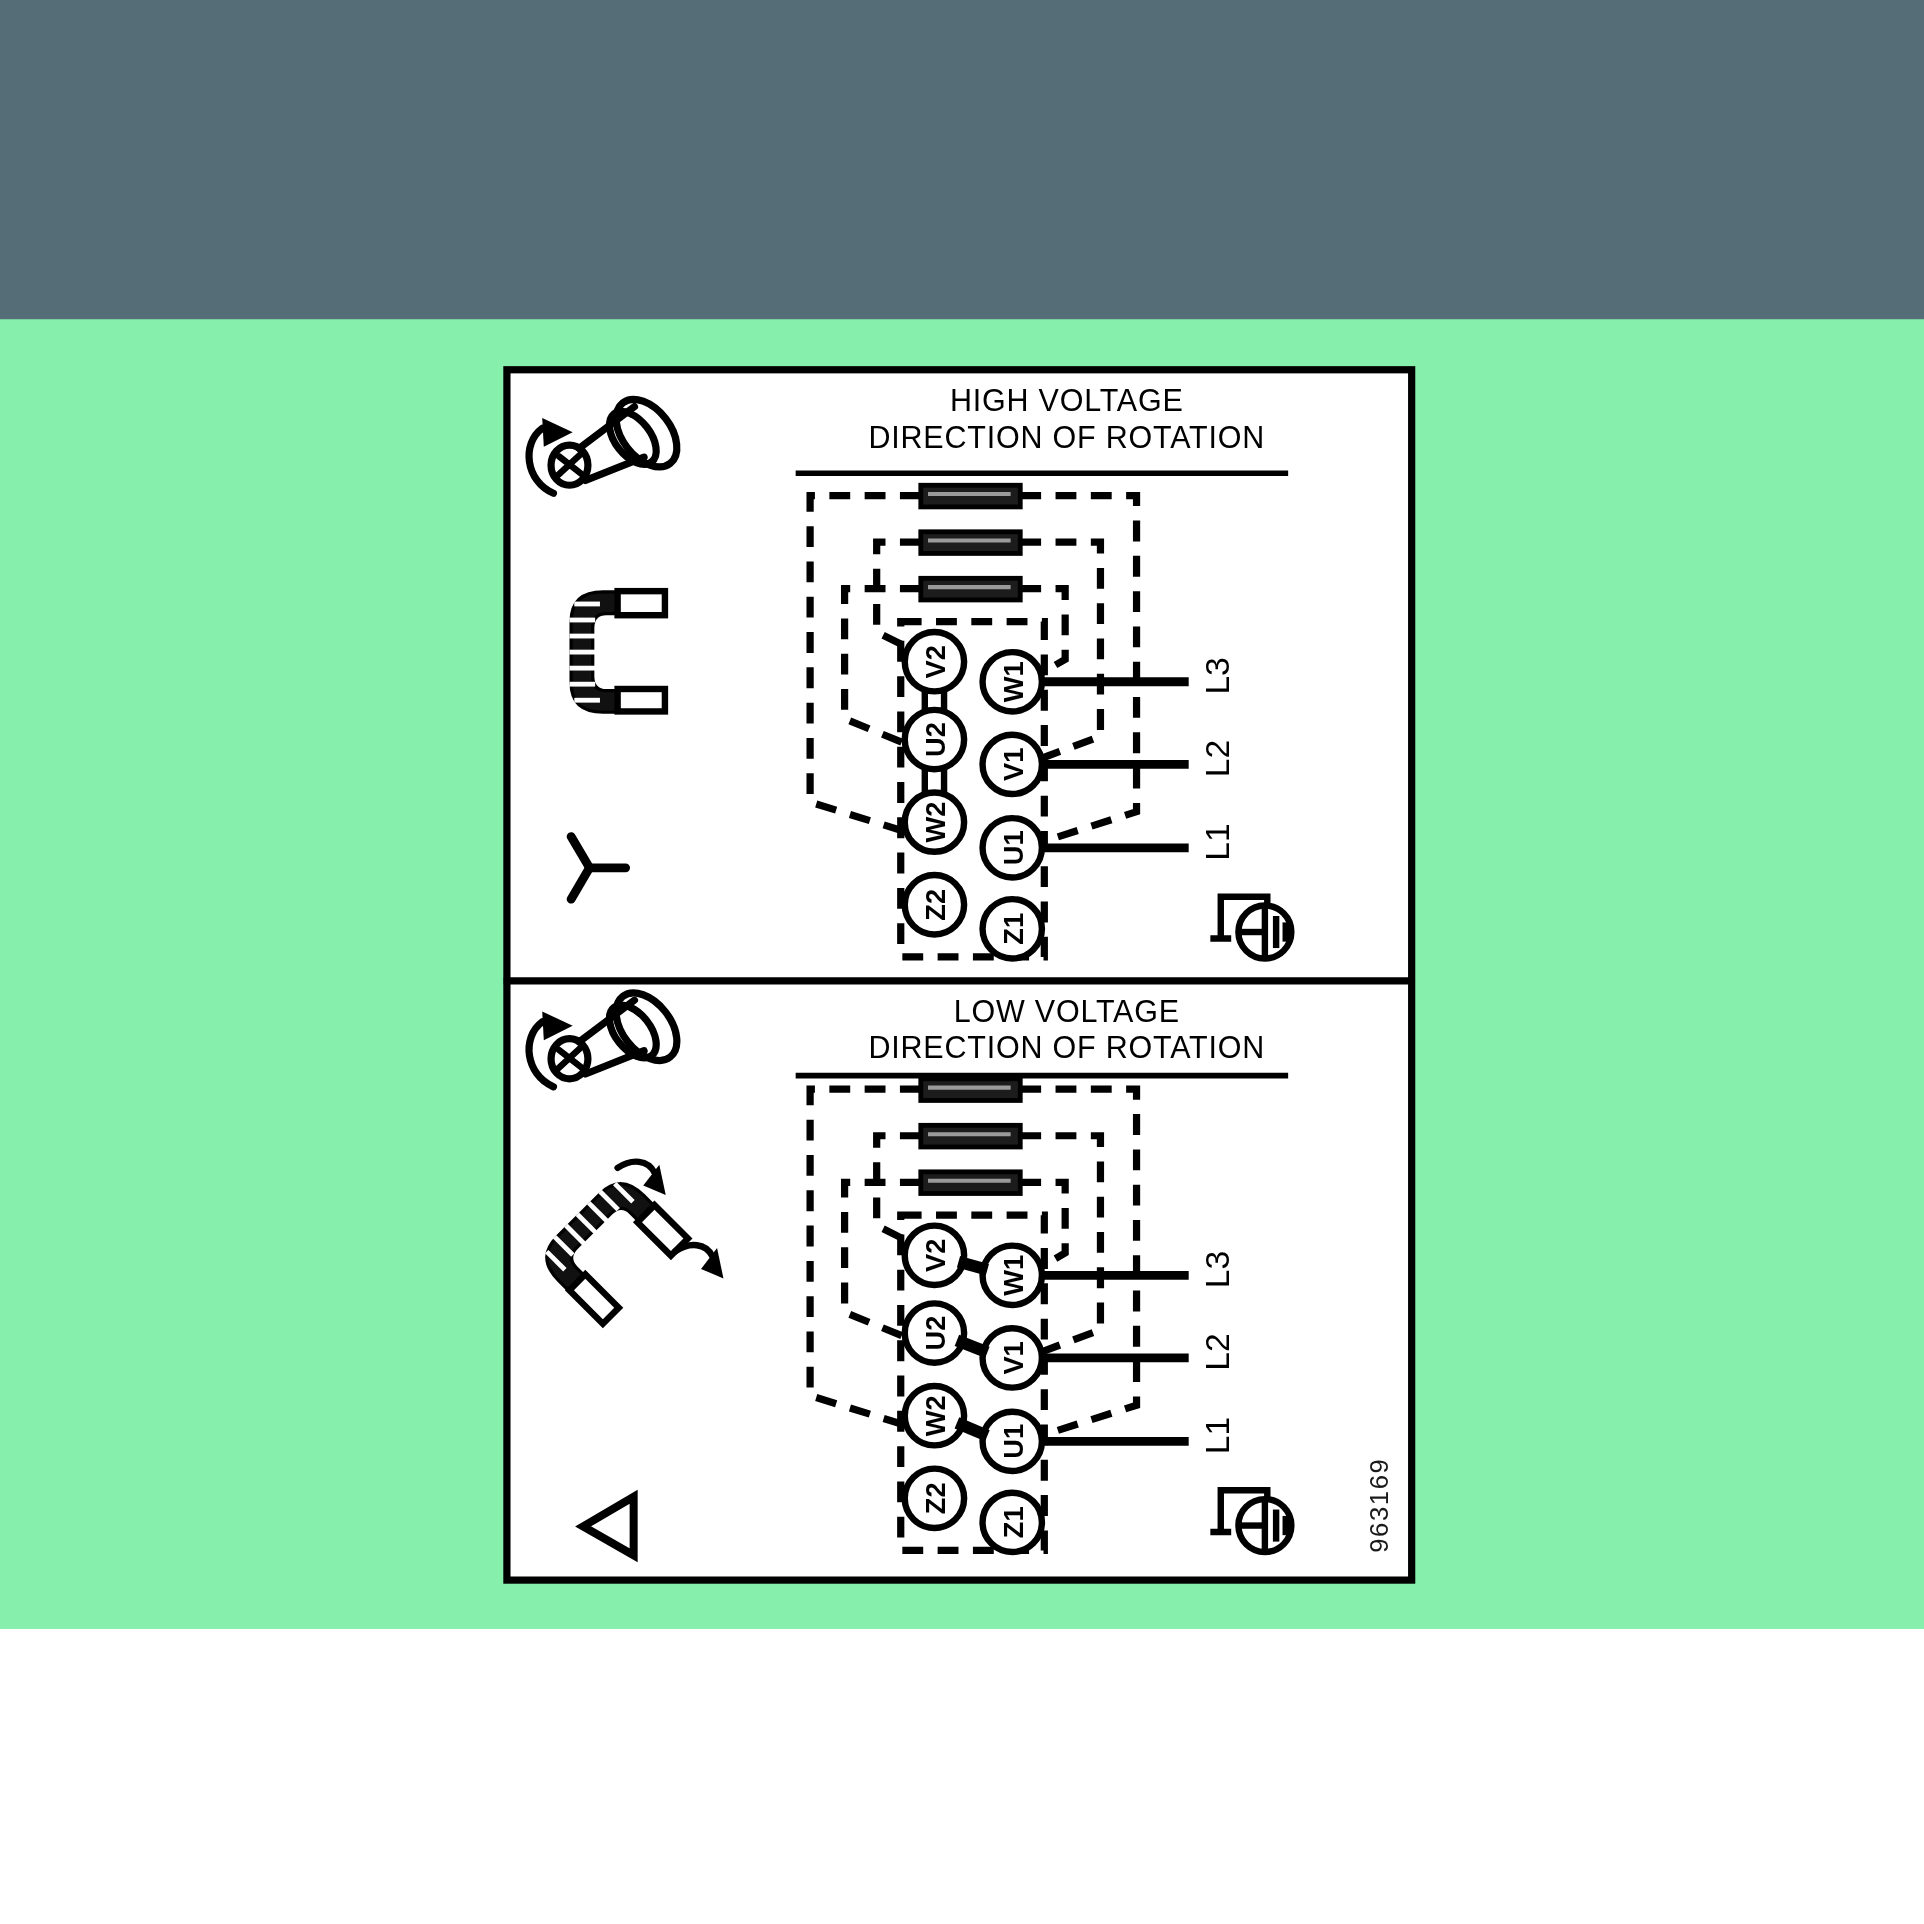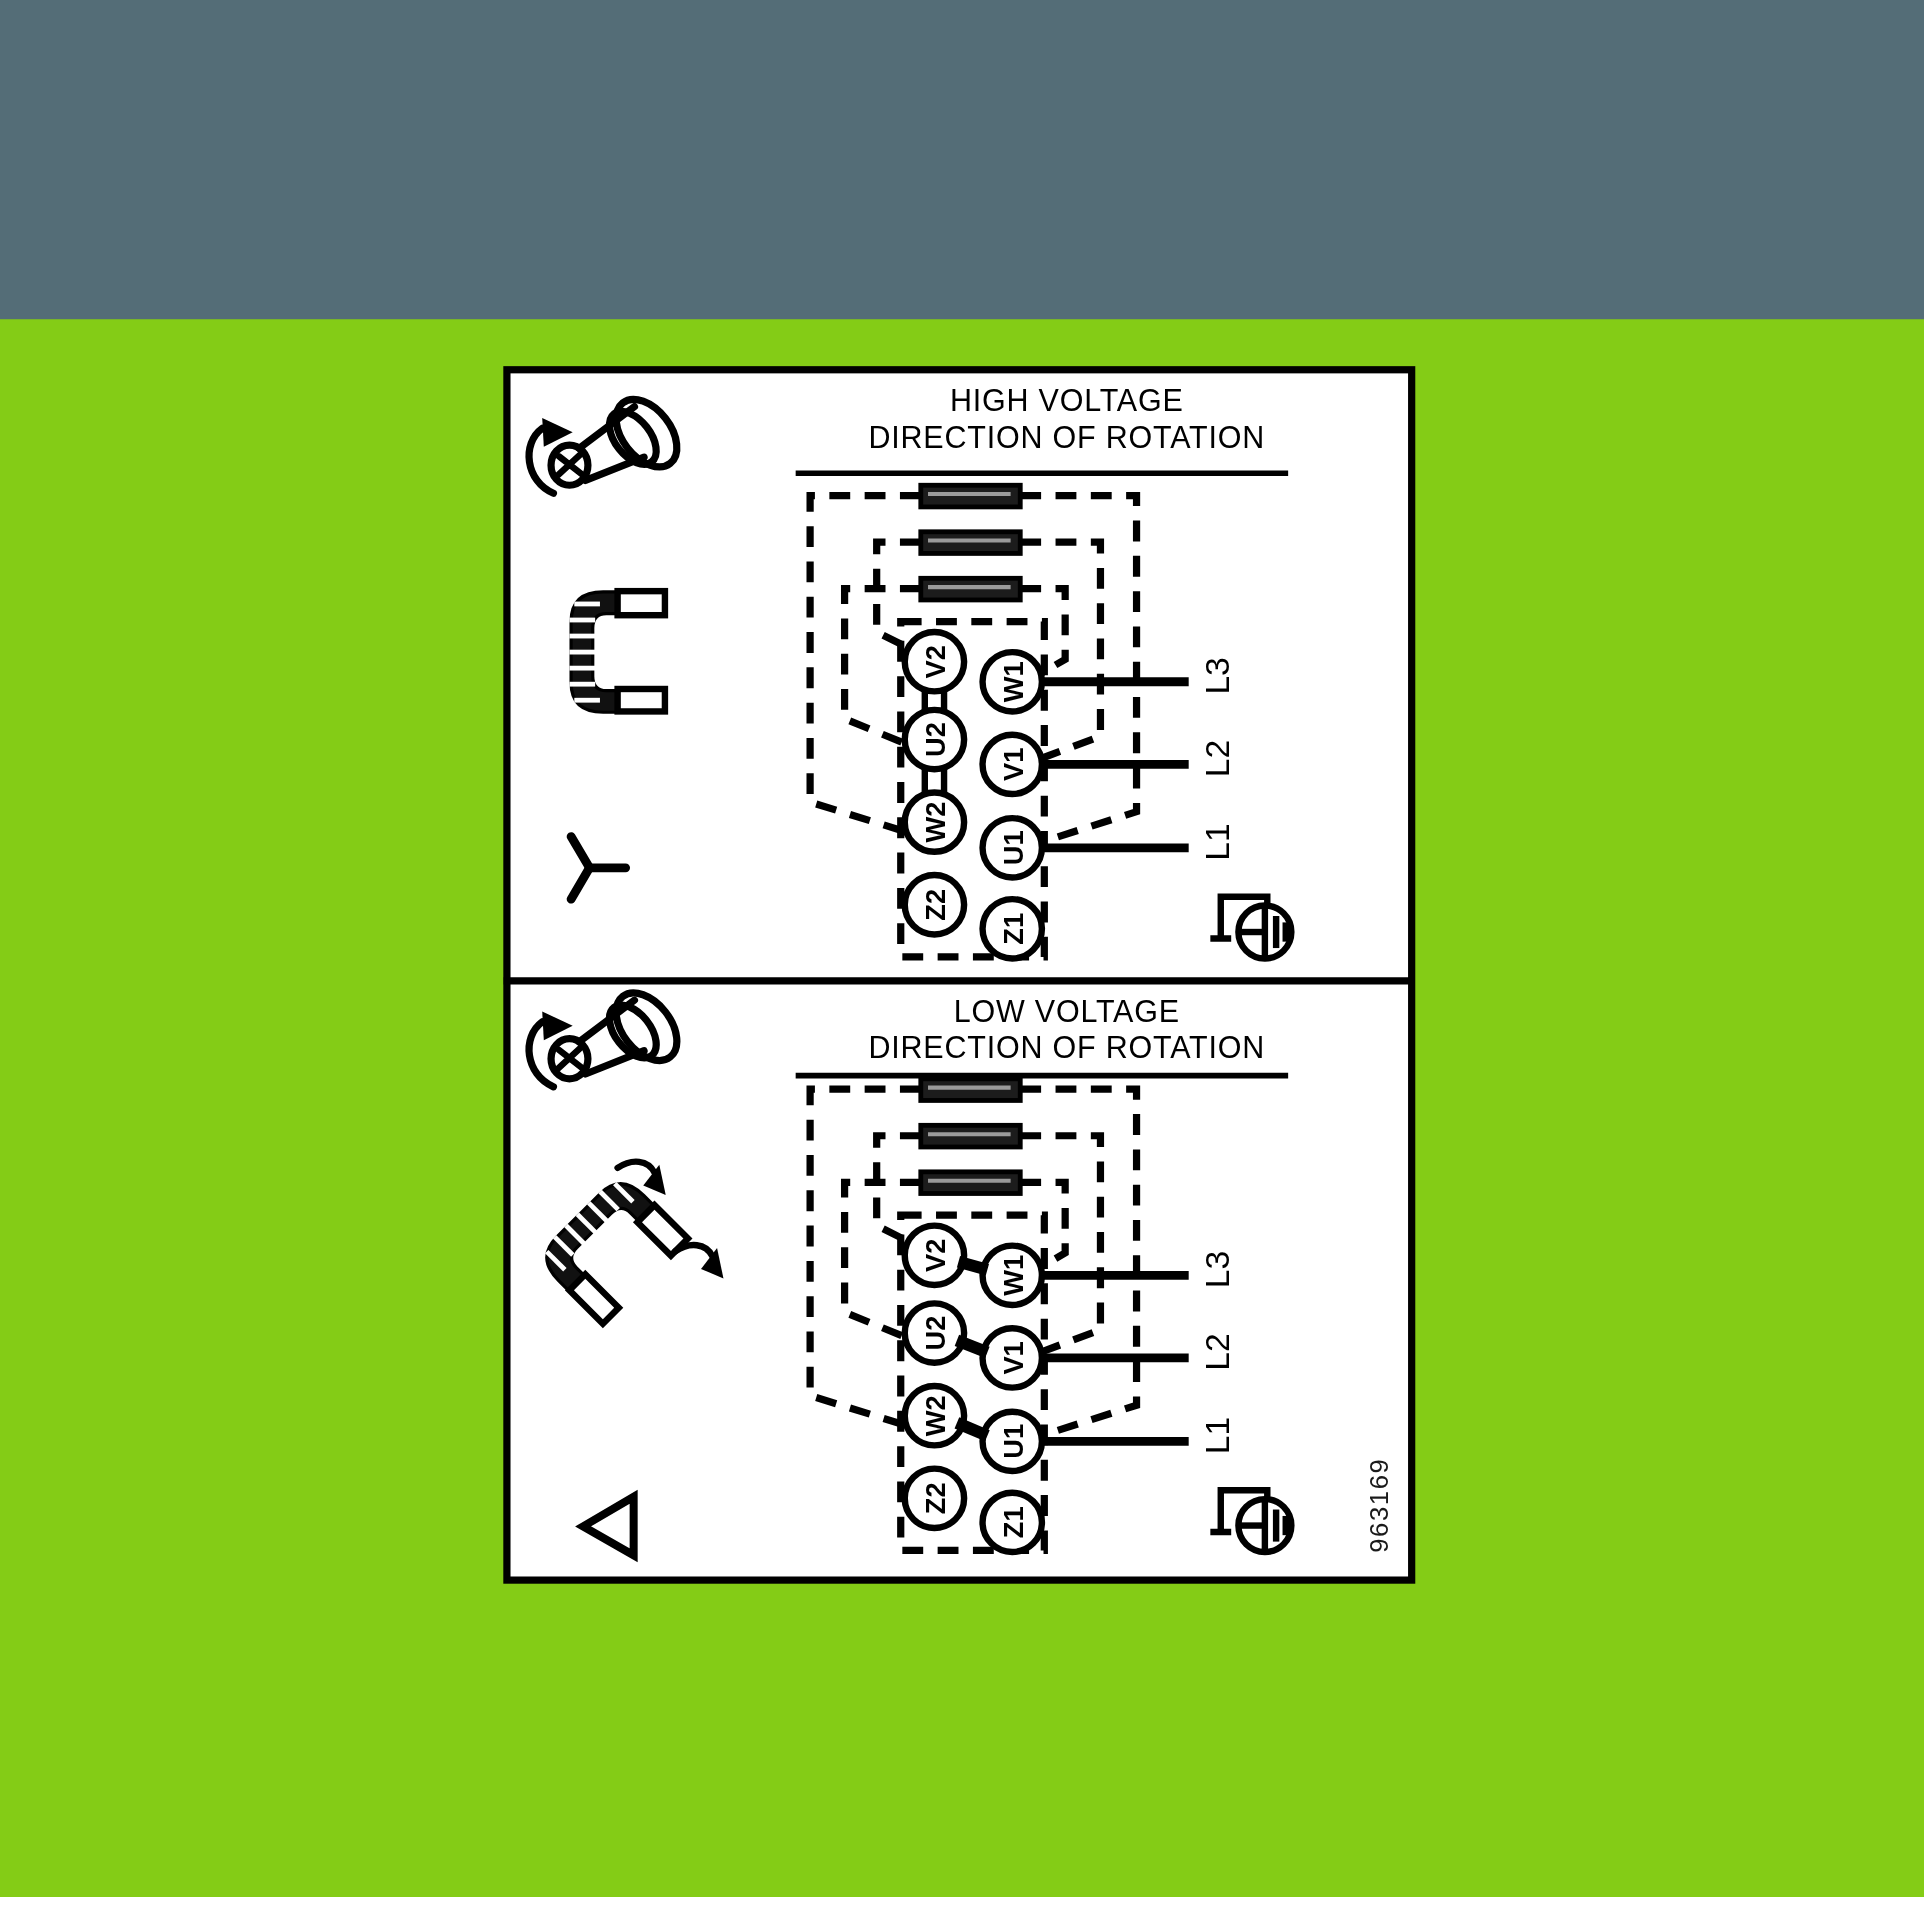--- a/index.html
+++ b/index.html
@@ -1,16 +1,16 @@
 <!DOCTYPE html>
 <html style="font-size:13px"><head>
 <meta charset="utf-8">
 <style>
   html,body{margin:0;padding:0;background:#fff;}
-  #canvas{position:relative;width:1925px;height:1897px;background:#84cc16;overflow:hidden;}
+  #canvas{position:relative;width:1925px;height:1629px;background:#86efac;overflow:hidden;}
   svg{position:absolute;left:0;top:0;}
   text{font-family:"Liberation Sans","DejaVu Sans",sans-serif;fill:#000;}
   .hdr{font-size:38px;letter-spacing:1px;}
   .term{font-size:34px;font-weight:bold;}
   .lline{font-size:42px;}
   .dwg{font-size:32px;fill:#1a1a1a;letter-spacing:2px;}
 </style>
 </head>
 <body>
 

